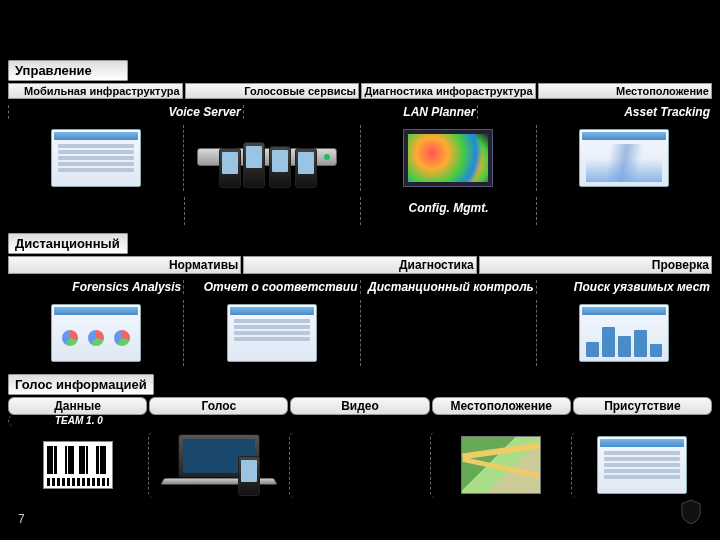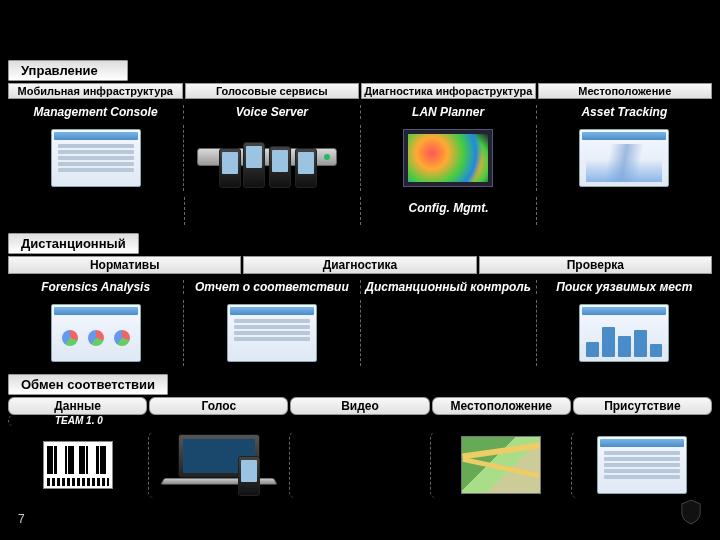--- a/index.html
+++ b/index.html
@@ -2,21 +2,21 @@
 <html><head>
 <meta charset="utf-8">
 <style>
   * { margin: 0; padding: 0; box-sizing: border-box; }
   body { width: 720px; height: 540px; background: #000; font-family: Arial, sans-serif; color: #fff; position: relative; overflow: hidden; }
   .slide { width: 100%; height: 100%; position: relative; padding: 60px 8px 0 8px; }
 
   .sec-title {
     background: linear-gradient(to bottom, #ddd, #fff);
     color: #000; font-weight: bold; font-size: 13px;
-    padding: 2px 12px; display: inline-block; min-width: 120px;
+    padding: 2px 6px; display: inline-block; min-width: 120px;
     border: 1px solid #999; border-radius: 1px;
   }
 
   .colhdr-row { display: flex; margin-top: 2px; }
   .colhdr {
     flex: 1; text-align: center; font-size: 11px; font-weight: bold; color: #000;
     background: linear-gradient(to bottom, #f8f8f8, #e0e0e0);
     border: 1px solid #999; padding: 1px 2px; margin-right: 2px;
   }
   .colhdr:last-child { margin-right: 0; }
@@ -69,38 +69,37 @@
   .extra-label { text-align:center; font-size:12px; font-weight:bold; font-style:italic; color:#fff; margin:4px 0; }
 
   .small-hdr .colhdr { font-size: 12px; }
   .team-label { text-align:center; font-size:10px; font-weight:bold; font-style:italic; color:#fff; }
 
   .page-num { position:absolute; bottom:14px; left:18px; font-size:12px; color:#ccc; }
   .logo { position:absolute; bottom:14px; right:18px; width:22px; height:28px; }
   .logo svg { width:100%; height:100%; }
 
   .section { margin-bottom: 8px; }
-  .row4 > * { width: 25%; }
+  .row4 > * { width: 25%; text-align: right; }
   .row5 > * { width: 20%; border-radius: 6px; }
 </style>
 </head>
 <body>
 
 <div class="slide">
 
   <div class="section">
     <div class="sec-title">Управление</div>
     <div class="colhdr-row row4">
       <div class="colhdr">Мобильная инфраструктура</div>
       <div class="colhdr">Голосовые сервисы</div>
       <div class="colhdr">Диагностика инфораструктура</div>
       <div class="colhdr">Местоположение</div>
     </div>
     <div class="sub-row row4">
-      <div class="sub">Management Console</div>
       <div class="sub sep">Voice Server</div>
       <div class="sub sep">LAN Planner</div>
       <div class="sub sep">Asset Tracking</div>
     </div>
     <div class="img-row row4">
       <div class="imgcell">
         <div class="thumb">
             <div class="rows">
               <span></span>
               <span></span>
@@ -180,21 +179,21 @@
               <span></span>
               <span></span>
               <span></span>
             </div>
           </div>
       </div>
     </div>
   </div>
 
   <div class="section">
-    <div class="sec-title">Обмен соответствии</div>
+    <div class="sec-title">Голос информацией</div>
     <div class="colhdr-row row5 small-hdr">
       <div class="colhdr">Данные</div>
       <div class="colhdr">Голос</div>
       <div class="colhdr">Видео</div>
       <div class="colhdr">Местоположение</div>
       <div class="colhdr">Присутствие</div>
     </div>
     <div style="display:flex;flex-direction:column;" class="row5">
       <div></div>
       <div class="team-label sep">TEAM 1. 0</div>

